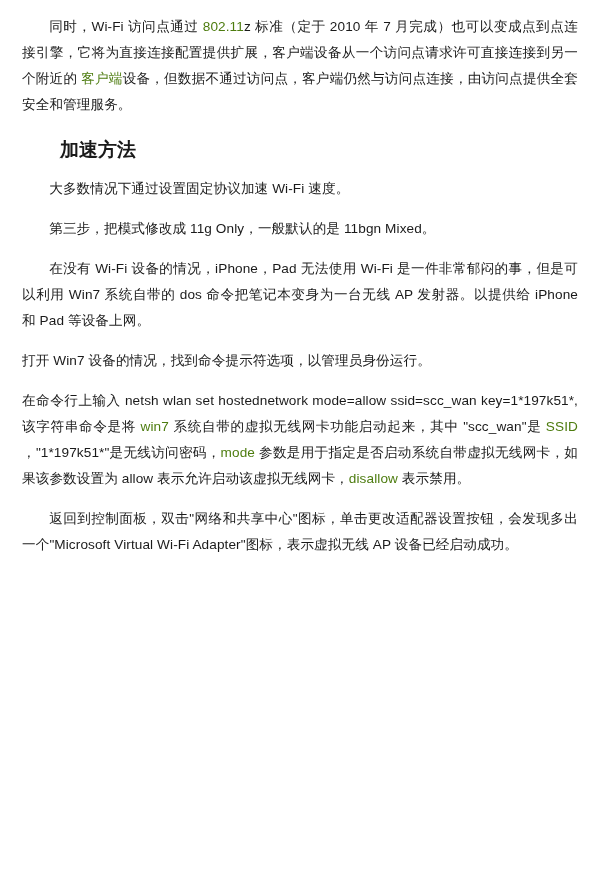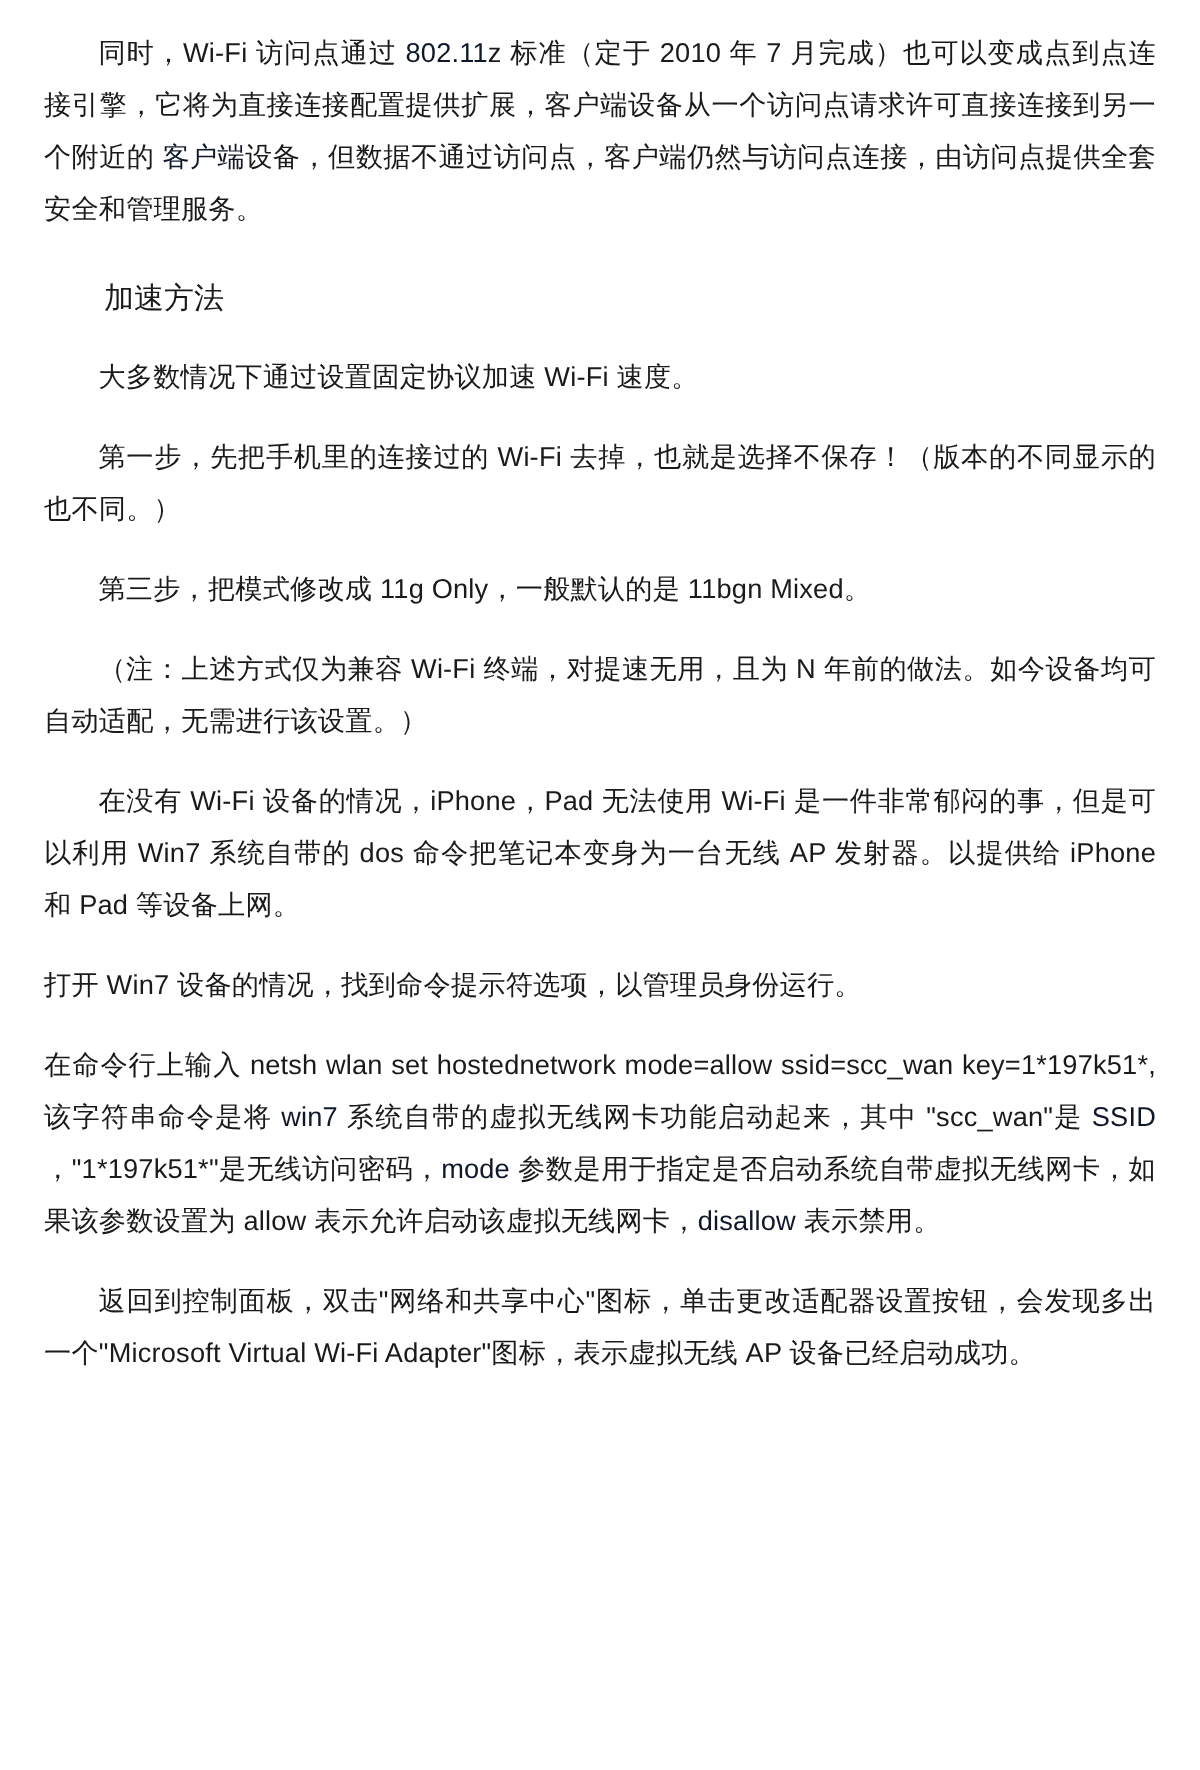--- a/index.html
+++ b/index.html
@@ -25,39 +25,37 @@
     line-height: 26px;
     text-align: justify;
     text-justify: inter-ideograph;
     letter-spacing: 0.1px;
   }
   p.indent {
     text-indent: 2em;
   }
   h3.heading {
     margin: 20px 0 14px 0;
-    font-size: 15px;
+    font-size: 19px;
     line-height: 24px;
-    font-weight: normal;
+    font-weight: bold;
     text-indent: 2em;
   }
   a.link {
-    color: #0f172a;
+    color: #4d7c0f;
     text-decoration: none;
   }
 </style>
 </head>
 <body>
 
 <div class="page">
   <div id="content">
       <p class="para indent"><span>同时，Wi-Fi 访问点通过 </span><a class="link" href="#">802.11</a><span>z 标准（定于 2010 年 7 月完成）也可以变成点到点连接引擎，它将为直接连接配置提供扩展，客户端设备从一个访问点请求许可直接连接到另一个附近的 </span><a class="link" href="#">客户端</a><span>设备，但数据不通过访问点，客户端仍然与访问点连接，由访问点提供全套安全和管理服务。</span></p>
       <h3 class="heading"><span>加速方法</span></h3>
       <p class="para indent"><span>大多数情况下通过设置固定协议加速 Wi-Fi 速度。</span></p>
-      <p class="para indent"><span>第一步，先把手机里的连接过的 Wi-Fi 去掉，也就是选择不保存！（版本的不同显示的也不同。）</span></p>
       <p class="para indent"><span>第三步，把模式修改成 11g Only，一般默认的是 11bgn Mixed。</span></p>
-      <p class="para indent"><span>（注：上述方式仅为兼容 Wi-Fi 终端，对提速无用，且为 N 年前的做法。如今设备均可自动适配，无需进行该设置。）</span></p>
       <p class="para indent"><span>在没有 Wi-Fi 设备的情况，iPhone，Pad 无法使用 Wi-Fi 是一件非常郁闷的事，但是可以利用 Win7 系统自带的 dos 命令把笔记本变身为一台无线 AP 发射器。以提供给 iPhone 和 Pad 等设备上网。</span></p>
       <p class="para"><span>打开 Win7 设备的情况，找到命令提示符选项，以管理员身份运行。</span></p>
       <p class="para"><span>在命令行上输入  netsh wlan set hostednetwork mode=allow ssid=scc_wan key=1*197k51*,该字符串命令是将 </span><a class="link" href="#">win7</a><span> 系统自带的虚拟无线网卡功能启动起来，其中 "scc_wan"是 </span><a class="link" href="#">SSID</a><span> ，"1*197k51*"是无线访问密码，</span><a class="link" href="#">mode</a><span> 参数是用于指定是否启动系统自带虚拟无线网卡，如果该参数设置为 allow 表示允许启动该虚拟无线网卡，</span><a class="link" href="#">disallow</a><span> 表示禁用。</span></p>
       <p class="para indent"><span>返回到控制面板，双击"网络和共享中心"图标，单击更改适配器设置按钮，会发现多出一个"Microsoft Virtual Wi-Fi Adapter"图标，表示虚拟无线 AP 设备已经启动成功。</span></p>
     </div>
 </div>
 
 </body></html>

